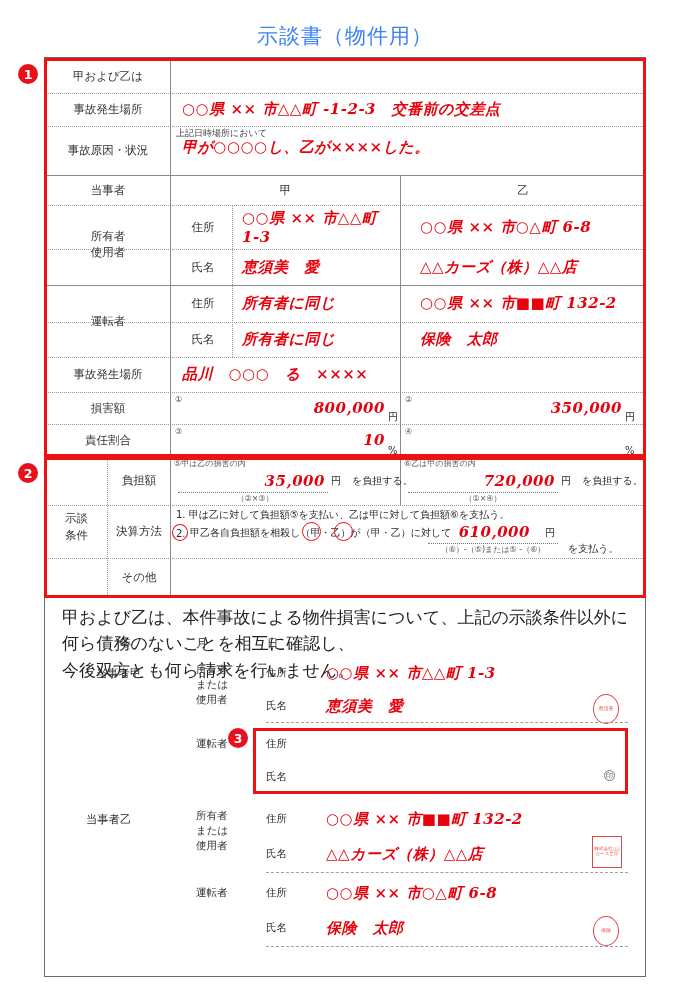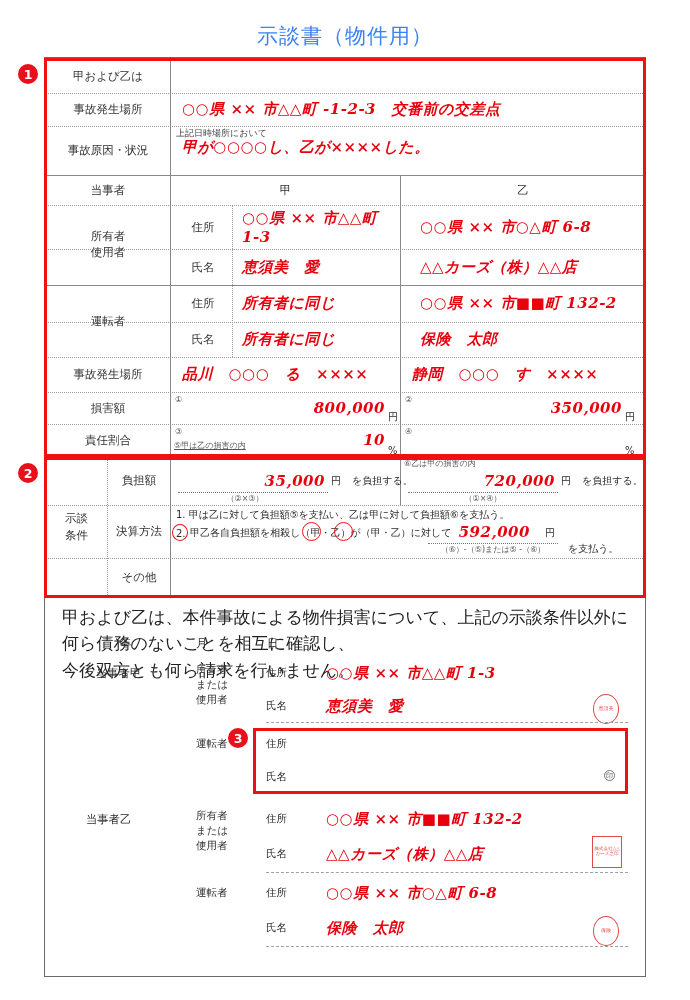--- a/index.html
+++ b/index.html
@@ -200,21 +200,20 @@
   <div class="cell lbl ctr" style="left:46px; top:285px; width:124px; height:72px;">運転者</div>
   <div class="cell lbl ctr" style="left:174px; top:285px; width:58px; height:37px;">住所</div>
   <div class="cell lbl ctr" style="left:174px; top:322px; width:58px; height:35px;">氏名</div>
   <div class="cell hand" style="left:242px; top:285px; width:158px; height:37px;">所有者に同じ</div>
   <div class="cell hand" style="left:420px; top:285px; width:225px; height:37px;">○○県 ×× 市■■町 132-2</div>
   <div class="cell hand" style="left:242px; top:322px; width:158px; height:35px;">所有者に同じ</div>
   <div class="cell hand" style="left:420px; top:322px; width:225px; height:35px;">保険　太郎</div>
 
   <div class="cell lbl ctr" style="left:46px; top:357px; width:124px; height:35px;">事故発生場所</div>
   <div class="cell hand" style="left:182px; top:357px; width:218px; height:35px;">品川　○○○　る　××××</div>
-  <div class="cell hand" style="left:412px; top:357px; width:233px; height:35px;">静岡　○○○　す　××××</div>
 
   <div class="cell lbl ctr" style="left:46px; top:392px; width:124px; height:32px;">損害額</div>
   <div class="cell tiny" style="left:175px; top:394px; width:20px; height:11px;">①</div>
   <div class="cell hand" style="left:240px; top:392px; width:145px; height:32px; justify-content:flex-end;">800,000</div>
   <div class="cell" style="left:388px; top:399px; width:20px; height:25px; font-size:10px; align-items:flex-end;">円</div>
   <div class="cell tiny" style="left:405px; top:394px; width:20px; height:11px;">②</div>
   <div class="cell hand" style="left:470px; top:392px; width:152px; height:32px; justify-content:flex-end;">350,000</div>
   <div class="cell" style="left:625px; top:399px; width:20px; height:25px; font-size:10px; align-items:flex-end;">円</div>
 
   <div class="cell lbl ctr" style="left:46px; top:424px; width:124px; height:32px;">責任割合</div>
@@ -230,39 +229,39 @@
   <div class="bdotv" style="left:107px; top:456px; height:141px;"></div>
   <div class="bsolid" style="left:170px; top:456px; width:1px; height:141px;"></div>
   <div class="bsolid" style="left:400px; top:456px; width:1px; height:49px;"></div>
 
   <div style="position:absolute; left:46px; top:456px; width:61px; height:141px; display:flex; flex-direction:column; align-items:center; justify-content:center; font-size:11.5px; color:#333; line-height:1.4;">
     <span>示談</span>
     <span>条件</span>
   </div>
 
   <div class="cell lbl ctr" style="left:108px; top:456px; width:62px; height:49px;">負担額</div>
-  <div class="cell tiny" style="left:174px; top:440px; width:160px; height:11px;text-decoration:underline;">⑤甲は乙の損害の内</div>
+  <div class="cell tiny" style="left:174px; top:458px; width:160px; height:11px;">⑤甲は乙の損害の内</div>
   <div class="cell hand" style="left:225px; top:470px; width:100px; height:22px; justify-content:flex-end;">35,000</div>
   <div class="uline" style="left:178px; top:492px; width:150px;"></div>
   <div class="cell" style="left:331px; top:472px; width:18px; height:18px; font-size:10px;">円</div>
   <div class="cell" style="left:352px; top:472px; width:80px; height:18px; font-size:10px;">を負担する。</div>
-  <div class="cell tiny ctr" style="left:170px; top:492px; width:150px; height:12px;">（②×③）</div>
+  <div class="cell tiny ctr" style="left:180px; top:492px; width:150px; height:12px;">（②×③）</div>
 
   <div class="cell tiny" style="left:404px; top:458px; width:160px; height:11px;">⑥乙は甲の損害の内</div>
   <div class="cell hand" style="left:455px; top:470px; width:100px; height:22px; justify-content:flex-end;">720,000</div>
   <div class="uline" style="left:408px; top:492px; width:150px;"></div>
   <div class="cell" style="left:561px; top:472px; width:18px; height:18px; font-size:10px;">円</div>
   <div class="cell" style="left:582px; top:472px; width:80px; height:18px; font-size:10px;">を負担する。</div>
   <div class="cell tiny ctr" style="left:408px; top:492px; width:150px; height:12px;">（①×④）</div>
 
   <div class="cell lbl ctr" style="left:108px; top:505px; width:62px; height:53px;">決算方法</div>
   <div class="cell" style="left:176px; top:507px; width:460px; height:16px; font-size:10px;">1. 甲は乙に対して負担額⑤を支払い、乙は甲に対して負担額⑥を支払う。</div>
   <div class="cell" style="left:176px; top:525px; width:16px; height:16px; font-size:10px;">2.</div>
   <div class="cell" style="left:190px; top:525px; width:290px; height:16px; font-size:10px;">甲乙各自負担額を相殺し（甲・乙）が（甲・乙）に対して</div>
-  <div class="cell hand" style="left:430px; top:521px; width:100px; height:22px; justify-content:flex-end;">592,000</div>
+  <div class="cell hand" style="left:430px; top:521px; width:100px; height:22px; justify-content:flex-end;">610,000</div>
   <div class="uline" style="left:428px; top:543px; width:130px;"></div>
   <div class="cell" style="left:545px; top:524px; width:18px; height:18px; font-size:10px;">円</div>
   <div class="cell" style="left:568px; top:524px; width:80px; height:18px; font-size:10px;margin-top:16px;">を支払う。</div>
   <div class="cell tiny ctr" style="left:428px; top:543px; width:130px; height:12px;">（⑥）-（⑤)または⑤ -（⑥）</div>
 
   <div class="circ" style="left:172px; top:524px; width:16px; height:17px;"></div>
   <div class="circ" style="left:302px; top:522px; width:19px; height:19px;"></div>
   <div class="circ" style="left:334px; top:522px; width:19px; height:19px;"></div>
 
   <div class="cell lbl ctr" style="left:108px; top:558px; width:62px; height:39px;">その他</div>

